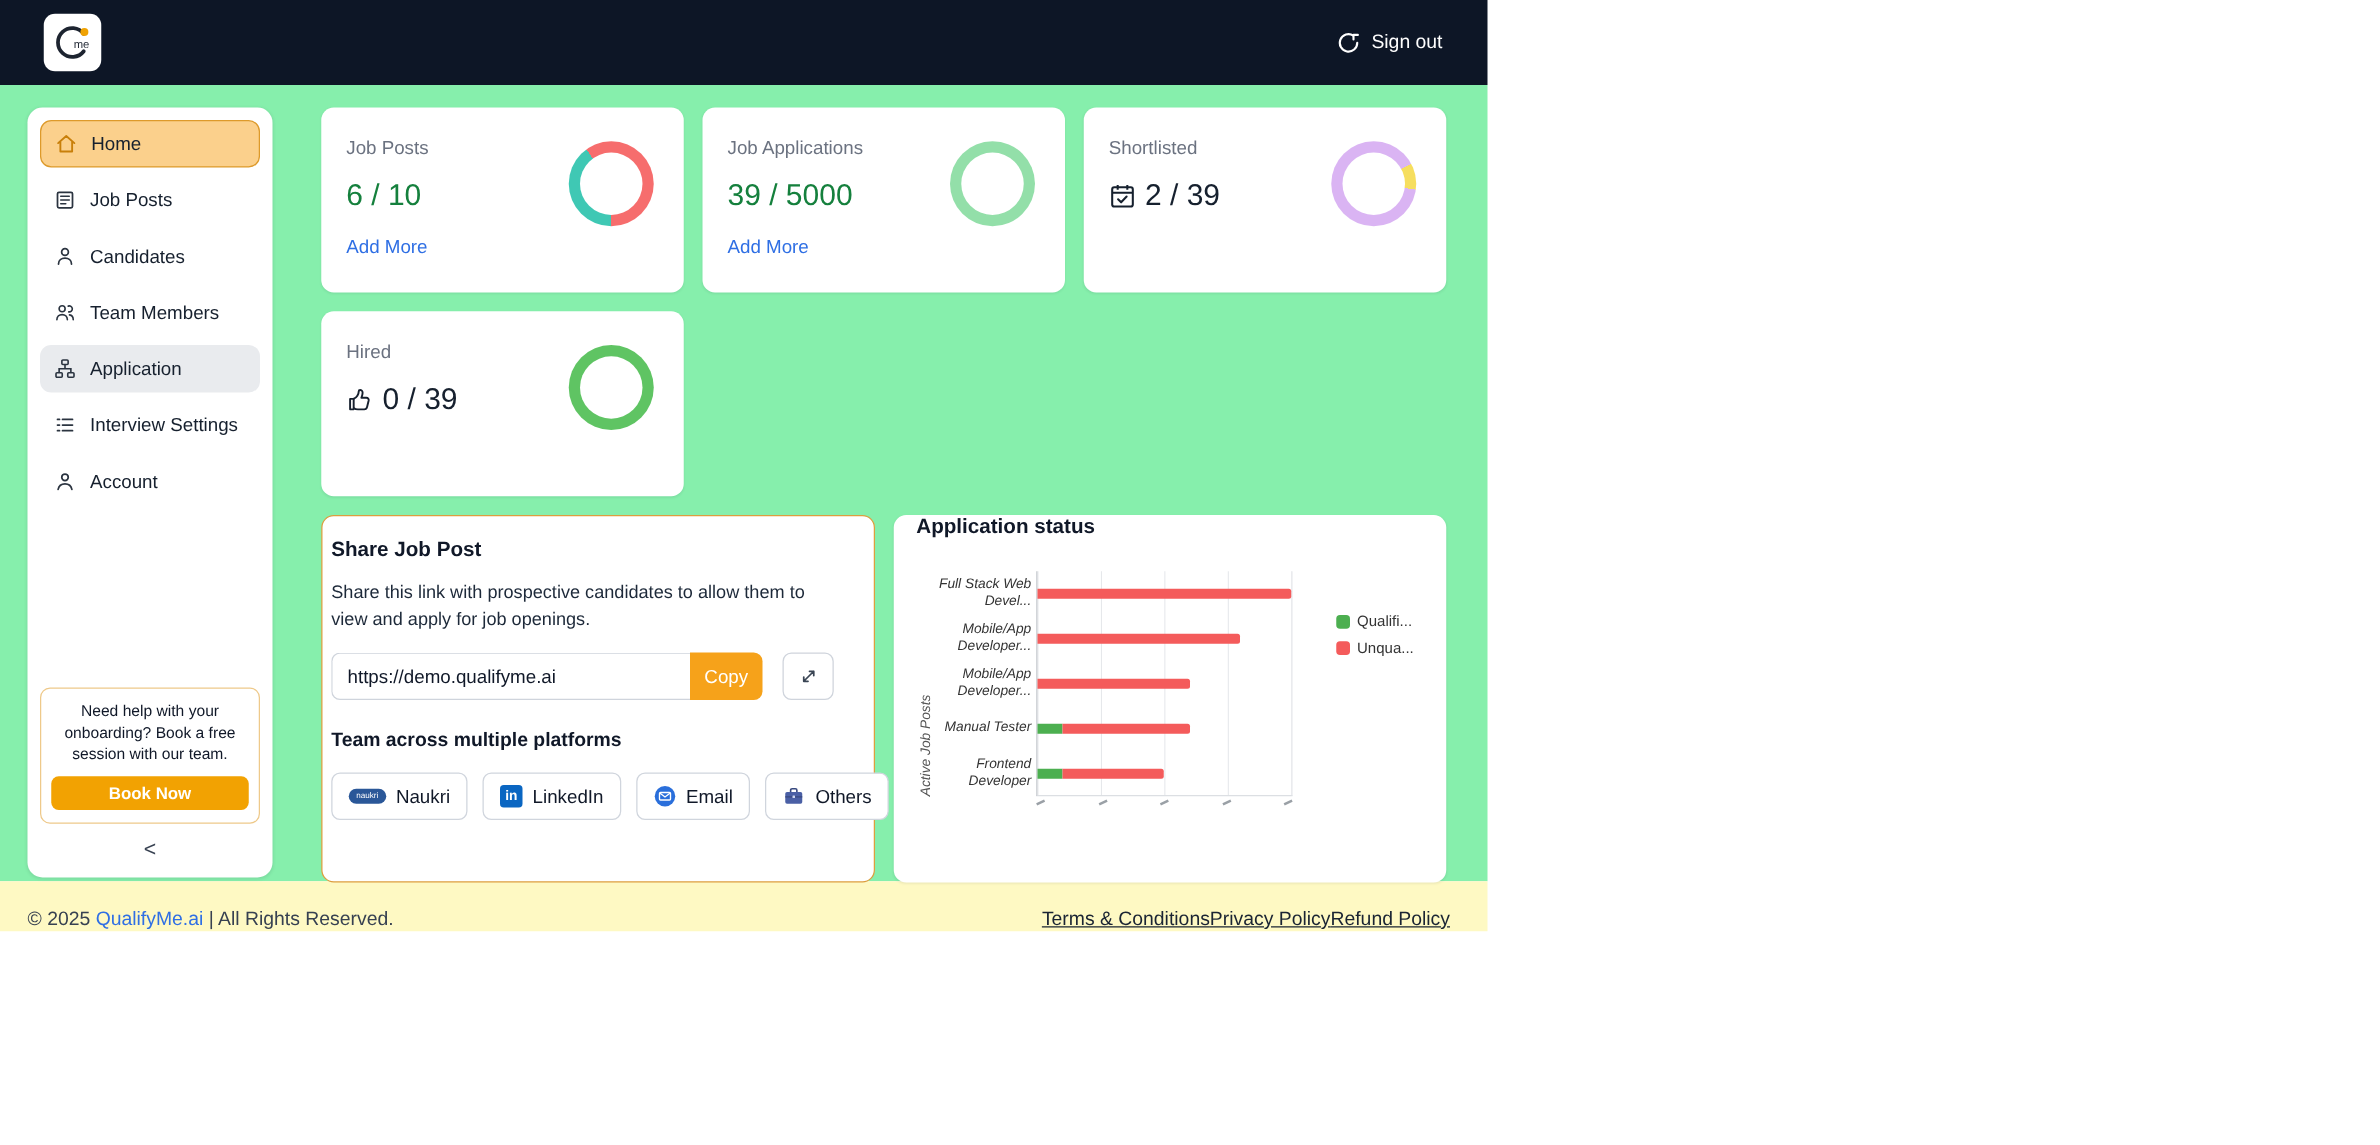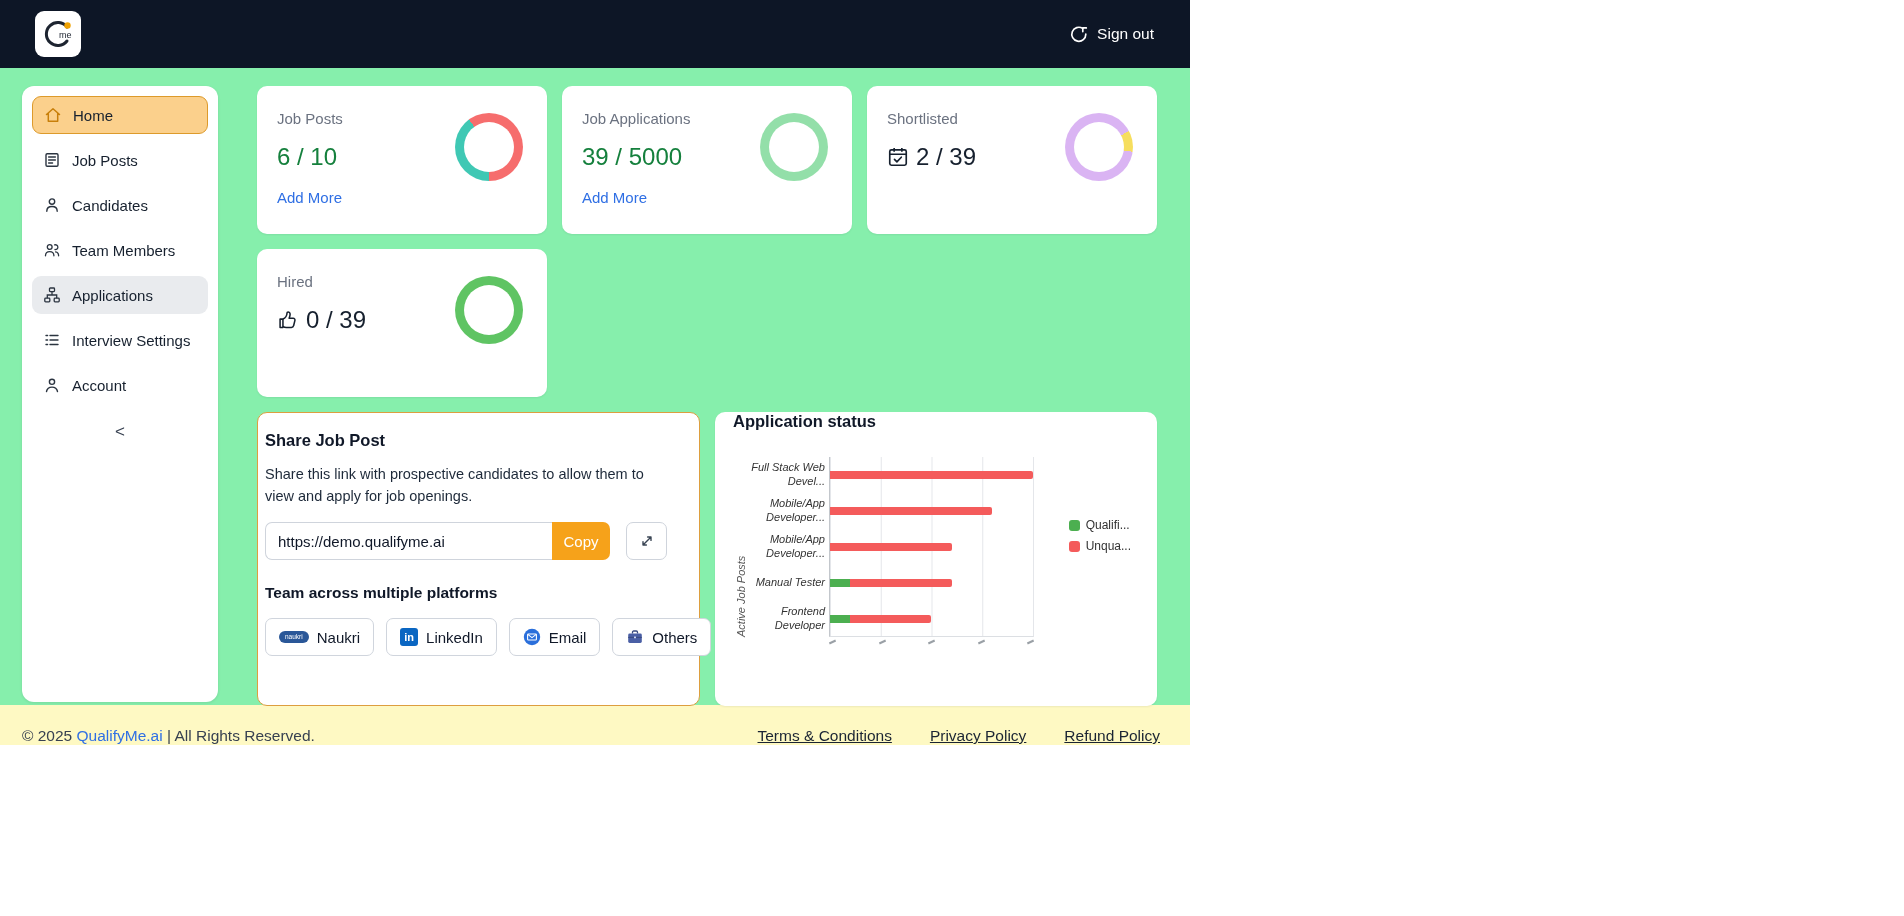--- a/index.html
+++ b/index.html
@@ -80,28 +80,28 @@
   .plot-wrap{width:205px;}
   .plot{width:205px;height:180px;border-left:1px solid #c3c7cc;border-right:1px solid #e4e6ea;
         border-bottom:1px solid #dcdfe3;box-sizing:border-box;
         background-image:linear-gradient(to right,#e4e6ea 1px,transparent 1px);background-size:25% 100%;}
   .crow{height:36px;display:flex;align-items:center;}
   .bar{display:flex;height:8px;width:100%;}
   .seg{height:100%;}
   .seg:last-child{border-radius:0 2px 2px 0;}
   .ticks{margin-top:4px;width:205px;display:flex;justify-content:space-between;}
   .tick{width:7px;height:2px;background:#9aa0a6;transform:rotate(-25deg);}
-  .legend{position:absolute;top:106px;right:26px;display:flex;flex-direction:column;gap:7px;}
+  .legend{position:absolute;top:78px;right:26px;display:flex;flex-direction:column;gap:7px;}
   .legend-item{display:flex;align-items:center;gap:6px;font-size:12px;color:#333;cursor:pointer;}
   .legend-swatch{width:11px;height:11px;border-radius:3px;}
 
   
   .footer{width:1190px;box-sizing:border-box;display:flex;justify-content:space-between;align-items:center;
           padding:22px 30px 0 22px;font-size:15.5px;color:#374151;background:#fef9c3;}
-  .footer-links{display:flex;gap:38px;}
+  .footer-links{display:flex;}
   .footer-link{color:#1a2433;text-decoration:underline;cursor:pointer;}
   .brand-link{color:#2f6fe4;cursor:pointer;text-decoration:none;}
 </style>
 </head>
 <body>
 
 <div class="app">
 
   <header class="navbar">
     <div class="logo-box">
@@ -161,40 +161,44 @@
       </div>
       <div class="nav-item selected">
         <span class="icon">
           <svg viewBox="0 0 18 18" width="18" height="18">
               <rect x="6.5" y="2" width="5" height="3.6" rx=".8" fill="none" stroke="currentColor" stroke-width="1.3"></rect>
               <rect x="1.8" y="12.2" width="5" height="3.6" rx=".8" fill="none" stroke="currentColor" stroke-width="1.3"></rect>
               <rect x="11.2" y="12.2" width="5" height="3.6" rx=".8" fill="none" stroke="currentColor" stroke-width="1.3"></rect>
               <path d="M9 5.6 V9 M4.3 12.2 V9 H13.7 V12.2" fill="none" stroke="currentColor" stroke-width="1.3"></path>
             </svg>
         </span>
-        <span>Applications</span>
+        <span>Application</span>
       </div>
       <div class="nav-item">
         <span class="icon">
           <svg viewBox="0 0 18 18" width="18" height="18">
               <path d="M3 4.5 h1.6 M3 9 h1.6 M3 13.5 h1.6 M7 4.5 h8 M7 9 h8 M7 13.5 h8" stroke="currentColor" stroke-width="1.4" stroke-linecap="round"></path>
             </svg>
         </span>
         <span>Interview Settings</span>
       </div>
       <div class="nav-item">
         <span class="icon">
           <svg viewBox="0 0 18 18" width="18" height="18">
               <circle cx="9" cy="5.8" r="2.6" fill="none" stroke="currentColor" stroke-width="1.4"></circle>
               <path d="M3.5 15.5 c.6-3 2.8-4.4 5.5-4.4 s4.9 1.4 5.5 4.4" fill="none" stroke="currentColor" stroke-width="1.4" stroke-linecap="round"></path>
             </svg>
         </span>
         <span>Account</span>
       </div>
 
+      <div class="help-box">
+        <div>Need help with your onboarding? Book a free session with our team.</div>
+        <button class="book-now">Book Now</button>
+      </div>
       <div class="collapse">&lt;</div>
     </aside>
 
     <main class="main">
 
       <div class="stats-grid">
         <div class="stat-card">
           <div class="stat-title">Job Posts</div>
           <div class="stat-value">6 / 10</div>
           <a class="stat-link">Add More</a>

